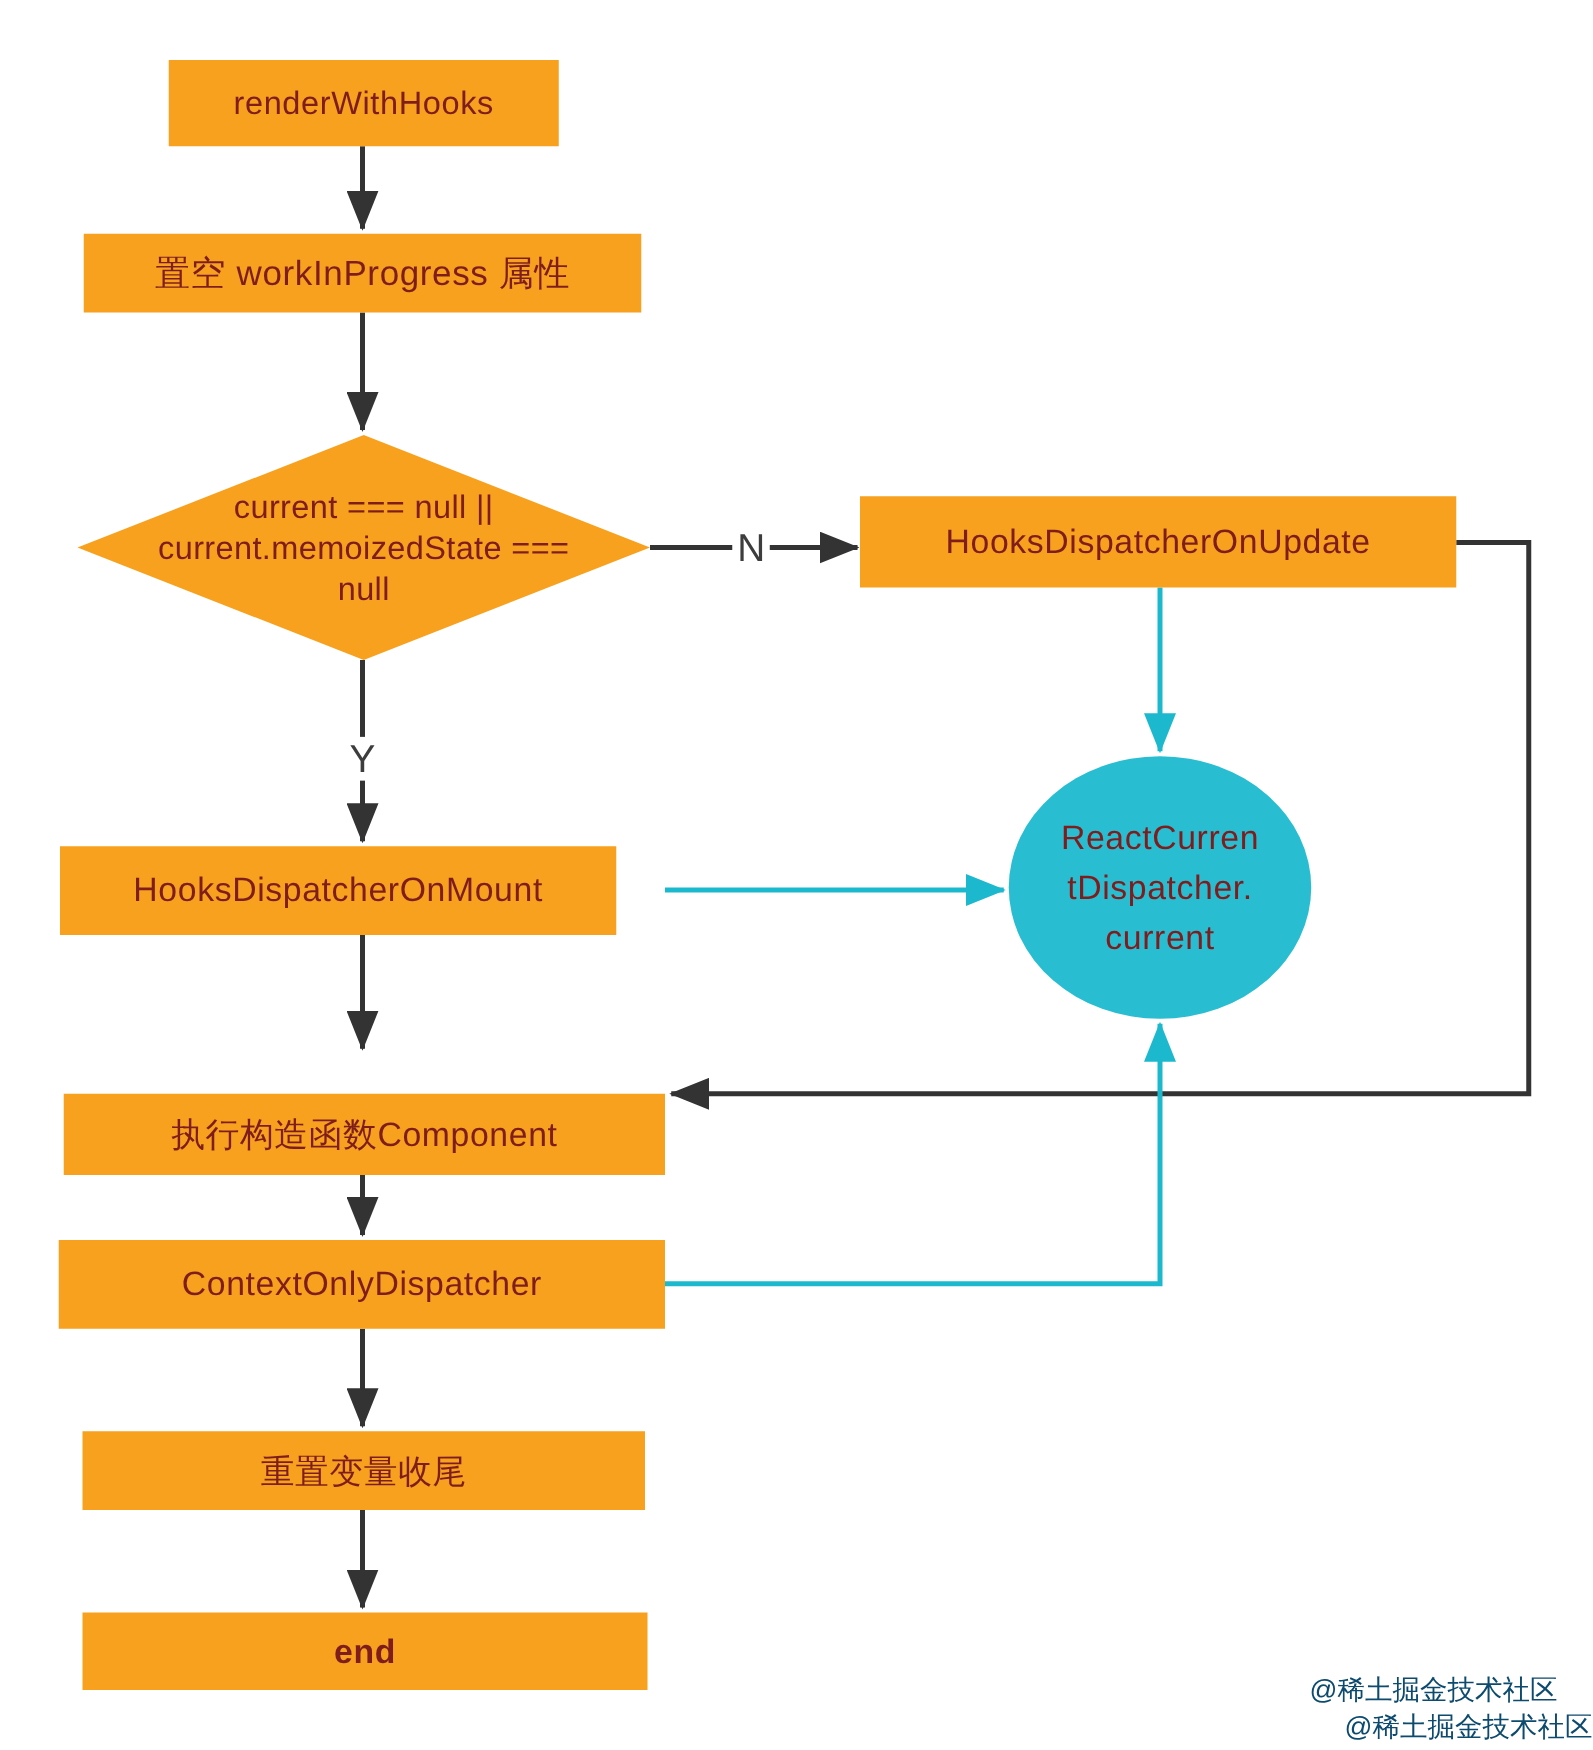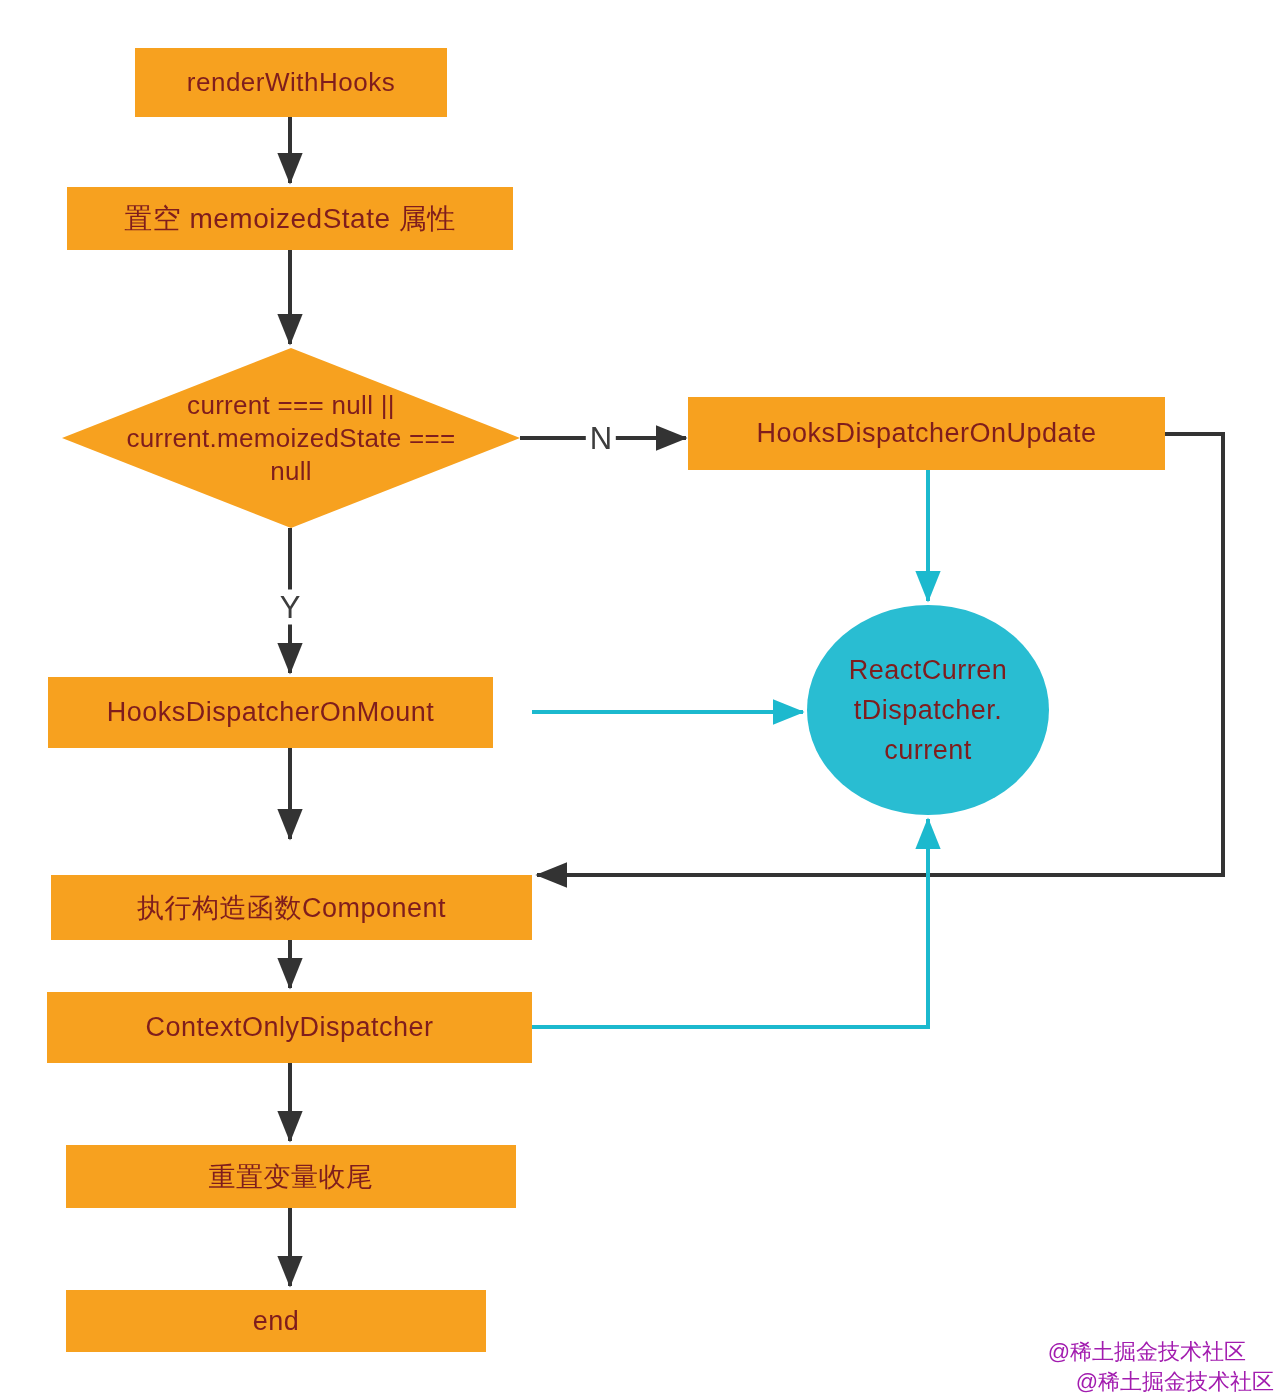--- a/index.html
+++ b/index.html
@@ -31,35 +31,35 @@
   .diamond      { left: 62px;  top: 348px;  width: 458px; height: 180px;
                   clip-path: polygon(50% 0%, 100% 50%, 50% 100%, 0% 50%);
                   font-size: 26px; line-height: 33px; letter-spacing: 0.3px; }
   .box-update   { left: 688px; top: 397px;  width: 477px; height: 73px; }
   .ellipse      { left: 807px; top: 605px;  width: 242px; height: 210px;
                   border-radius: 50%; background: #29BDD2; font-size: 27px; line-height: 40px; }
   .box-mount    { left: 48px;  top: 677px;  width: 445px; height: 71px; }
   .box-exec     { left: 51px;  top: 843px;  width: 481px; height: 65px; margin-top: 32px; }
   .box-context  { left: 47px;  top: 992px;  width: 485px; height: 71px; }
   .box-reset    { left: 66px;  top: 1145px; width: 450px; height: 63px; text-align: right; }
-  .box-end      { left: 66px;  top: 1290px; width: 420px; height: 62px; }
+  .box-end      { left: 66px;  top: 1290px; width: 452px; height: 62px; font-weight: bold; }
   .edge-label {
     position: absolute;
     transform: translate(-50%, -50%);
     background: #ffffff;
     color: #3d3d3d;
     font-size: 31px;
     line-height: 31px;
     padding: 2px 4px;
   }
   .lbl-n { left: 601px; top: 438px; }
   .lbl-y { left: 290px; top: 607px; }
   .wm {
     position: absolute;
-    color: #a21caf;
+    color: #0c4a6e;
     font-size: 22px;
     white-space: nowrap;
   }
   .wm1 { right: 28px; top: 1337px; }
   .wm2 { right: 0px;  top: 1367px; }
 </style>
 </head>
 <body>
 
 <div class="canvas">
@@ -87,21 +87,21 @@
     <path d="M928 470 V601" stroke="#1CB9CE" stroke-width="4" fill="none" marker-end="url(#head-cyan)"></path>
     <path d="M532 712 H803" stroke="#1CB9CE" stroke-width="4" fill="none" marker-end="url(#head-cyan)"></path>
     <path d="M532 1027 H928 V819" stroke="#1CB9CE" stroke-width="4" fill="none" marker-end="url(#head-cyan)"></path>
   </svg>
 
   <div class="node box-render">
     <span class="line">renderWithHooks</span>
   </div>
 
   <div class="node box-clear">
-    <span class="line">置空 memoizedState 属性</span>
+    <span class="line">置空 workInProgress 属性</span>
   </div>
 
   <div class="node diamond">
     <span class="line">current === null ||</span>
     <span class="line">current.memoizedState ===</span>
     <span class="line">null</span>
   </div>
 
   <div class="node box-update">
     <span class="line">HooksDispatcherOnUpdate</span>

